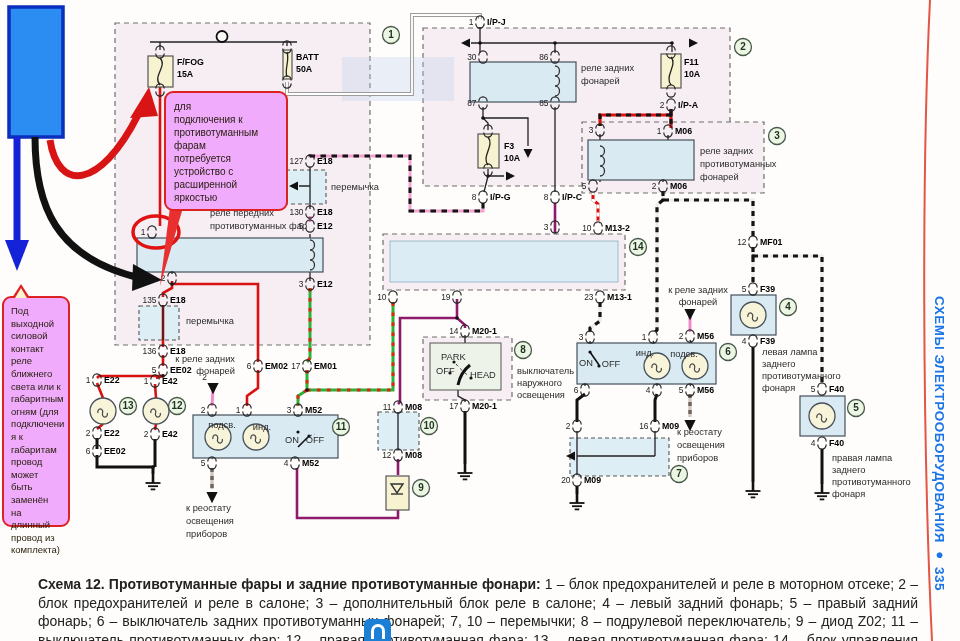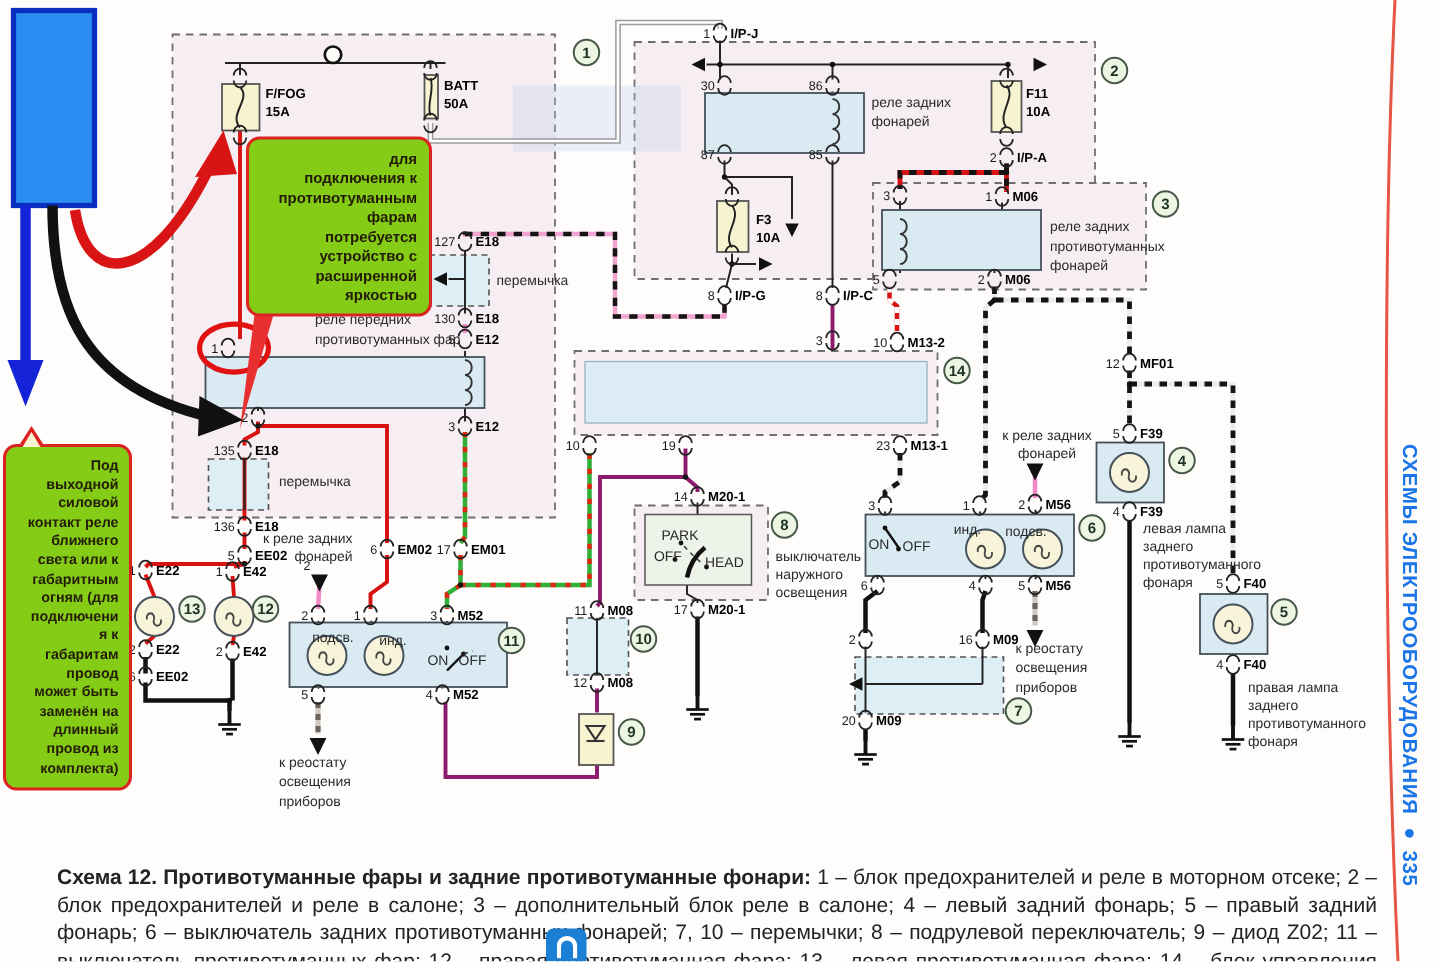--- a/index.html
+++ b/index.html
@@ -30,24 +30,24 @@
   .d-rw{fill:none;stroke:#ffffff;stroke-width:3;stroke-dasharray:4 4;}
   .b-bw{fill:none;stroke:#ececec;stroke-width:3.2;}
   .d-bw{fill:none;stroke:#141414;stroke-width:3.2;stroke-dasharray:5 5;}
   .b-gr{fill:none;stroke:#2fae38;stroke-width:3;}
   .d-gr{fill:none;stroke:#e02810;stroke-width:3;stroke-dasharray:3.5 6.5;}
   .b-gy{fill:none;stroke:#cfc8c2;stroke-width:3.4;}
   .d-gy{fill:none;stroke:#6e645c;stroke-width:3.4;stroke-dasharray:4 4;}
   .b-bus{fill:none;stroke:#9b9b9b;stroke-width:3.8;}
   .d-bus{fill:none;stroke:#ffffff;stroke-width:1.8;}
   .jdot{fill:#111;}
-  .callout{position:absolute;background:#84cc16;border:2.5px solid #dd2222;border-radius:9px;
-           color:#241c08;font-weight:bold;white-space:pre-line;box-sizing:border-box;z-index:5;text-align:right;}
+  .callout{position:absolute;background:#f0abfc;border:2.5px solid #dd2222;border-radius:9px;
+           color:#241c08;font-weight:normal;white-space:pre-line;box-sizing:border-box;z-index:5;}
   #callout-top{left:164px;top:91px;width:124px;height:120px;font-size:10px;line-height:13px;padding:7px 8px;}
-  #callout-left{left:2px;top:296px;width:86px;height:231px;font-size:9.5px;line-height:12.6px;padding:7px 7px;}
+  #callout-left{left:2px;top:296px;width:68px;height:231px;font-size:9.5px;line-height:12.6px;padding:7px 7px;}
   #callout-left .tail{position:absolute;left:8px;top:-14px;width:0;height:0;
       border-left:9px solid transparent;border-right:9px solid transparent;border-bottom:14px solid #dd2222;}
   #callout-left .tail:after{content:"";position:absolute;left:-6px;top:4px;width:0;height:0;
       border-left:6px solid transparent;border-right:6px solid transparent;border-bottom:10px solid #fbf4d2;}
   .caption{position:absolute;left:38px;top:575px;width:880px;margin:0;font-size:14px;line-height:1.33;
            color:#222;text-align:justify;z-index:4;}
   #side-label{position:absolute;left:932px;top:296px;height:340px;writing-mode:vertical-rl;
               color:#1a75e8;font-weight:bold;font-size:13.5px;letter-spacing:0.5px;z-index:4;}
   #app-icon{position:absolute;left:364px;top:619px;width:27px;height:22px;background:#1a7fd5;
             border-radius:5px 5px 0 0;z-index:6;}

